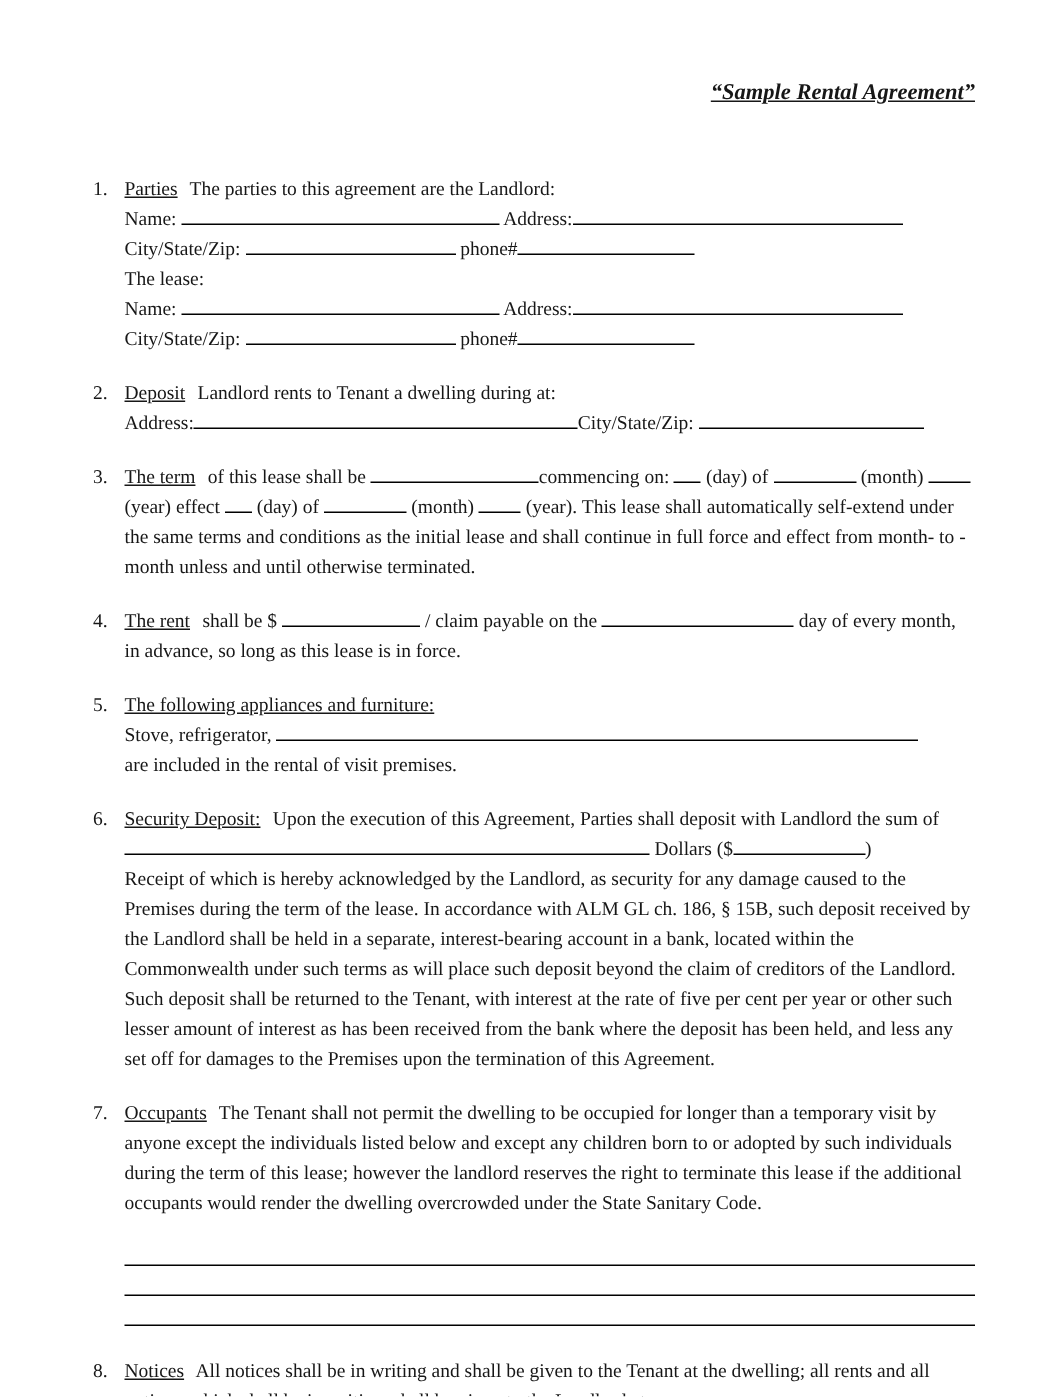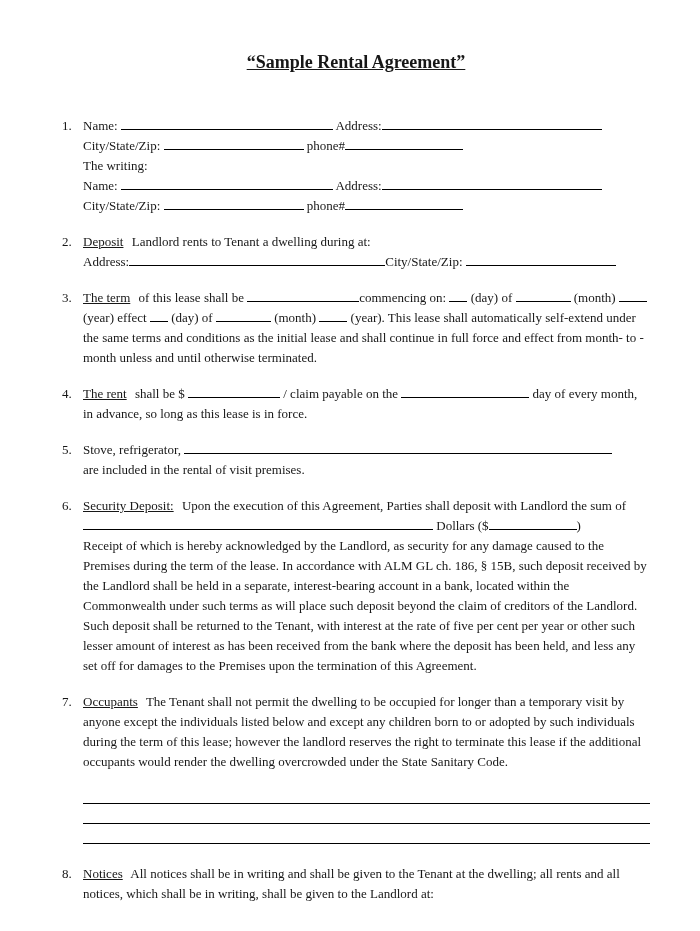--- a/index.html
+++ b/index.html
@@ -9,25 +9,26 @@
     box-sizing: border-box;
     padding: 52px 50px 0 62px;
     background: #ffffff;
     font-family: "Liberation Serif", serif;
     font-size: 13px;
     line-height: 20px;
     color: #171717;
     overflow: hidden;
   }
   .title {
-    font-size: 18px;
+    font-size: 15px;
     font-weight: bold;
     text-decoration: underline;
-    text-align: center;
+    text-align: right;
     margin: 0 0 44px 0;
+    font-style: italic;
   }
   .section { display: flex; margin-bottom: 16px; }
   .num { width: 21px; flex-shrink: 0; }
   .content { flex: 1; min-width: 0; }
   p { margin: 0; }
   .head { text-decoration: underline; margin-right: 5px; }
   .blank {
     display: inline-block;
     border-bottom: 1px solid #000;
     height: 11px;
@@ -43,27 +44,29 @@
 </head>
 <body>
 
 <div class="page">
 
   <h1 class="title">“Sample Rental Agreement”</h1>
 
   <div class="section">
     <span class="num">1.</span>
     <div class="content">
+      <p><span class="head">Parties</span>
+         <span>The parties to this agreement are the Landlord:</span></p>
       <p><span>Name:</span>
          <span class="blank" style="width:212px"></span>
          <span>Address:</span><span class="blank" style="width:220px"></span></p>
       <p><span>City/State/Zip:</span>
          <span class="blank" style="width:140px"></span>
          <span>phone#</span><span class="blank" style="width:118px"></span></p>
-      <p><span>The writing:</span></p>
+      <p><span>The lease:</span></p>
       <p><span>Name:</span>
          <span class="blank" style="width:212px"></span>
          <span>Address:</span><span class="blank" style="width:220px"></span></p>
       <p><span>City/State/Zip:</span>
          <span class="blank" style="width:140px"></span>
          <span>phone#</span><span class="blank" style="width:118px"></span></p>
     </div>
   </div>
 
   <div class="section">
@@ -110,20 +113,21 @@
         <span>/ claim payable on the</span>
         <span class="blank" style="width:128px"></span>
         <span>day of every month, in advance, so long as this lease is in force.</span>
       </p>
     </div>
   </div>
 
   <div class="section">
     <span class="num">5.</span>
     <div class="content">
+      <p><span class="head">The following appliances and furniture:</span></p>
       <p><span>Stove, refrigerator,</span>
          <span class="blank" style="width:428px"></span></p>
       <p><span>are included in the rental of visit premises.</span></p>
     </div>
   </div>
 
   <div class="section">
     <span class="num">6.</span>
     <div class="content">
       <p><span class="head">Security Deposit:</span>

